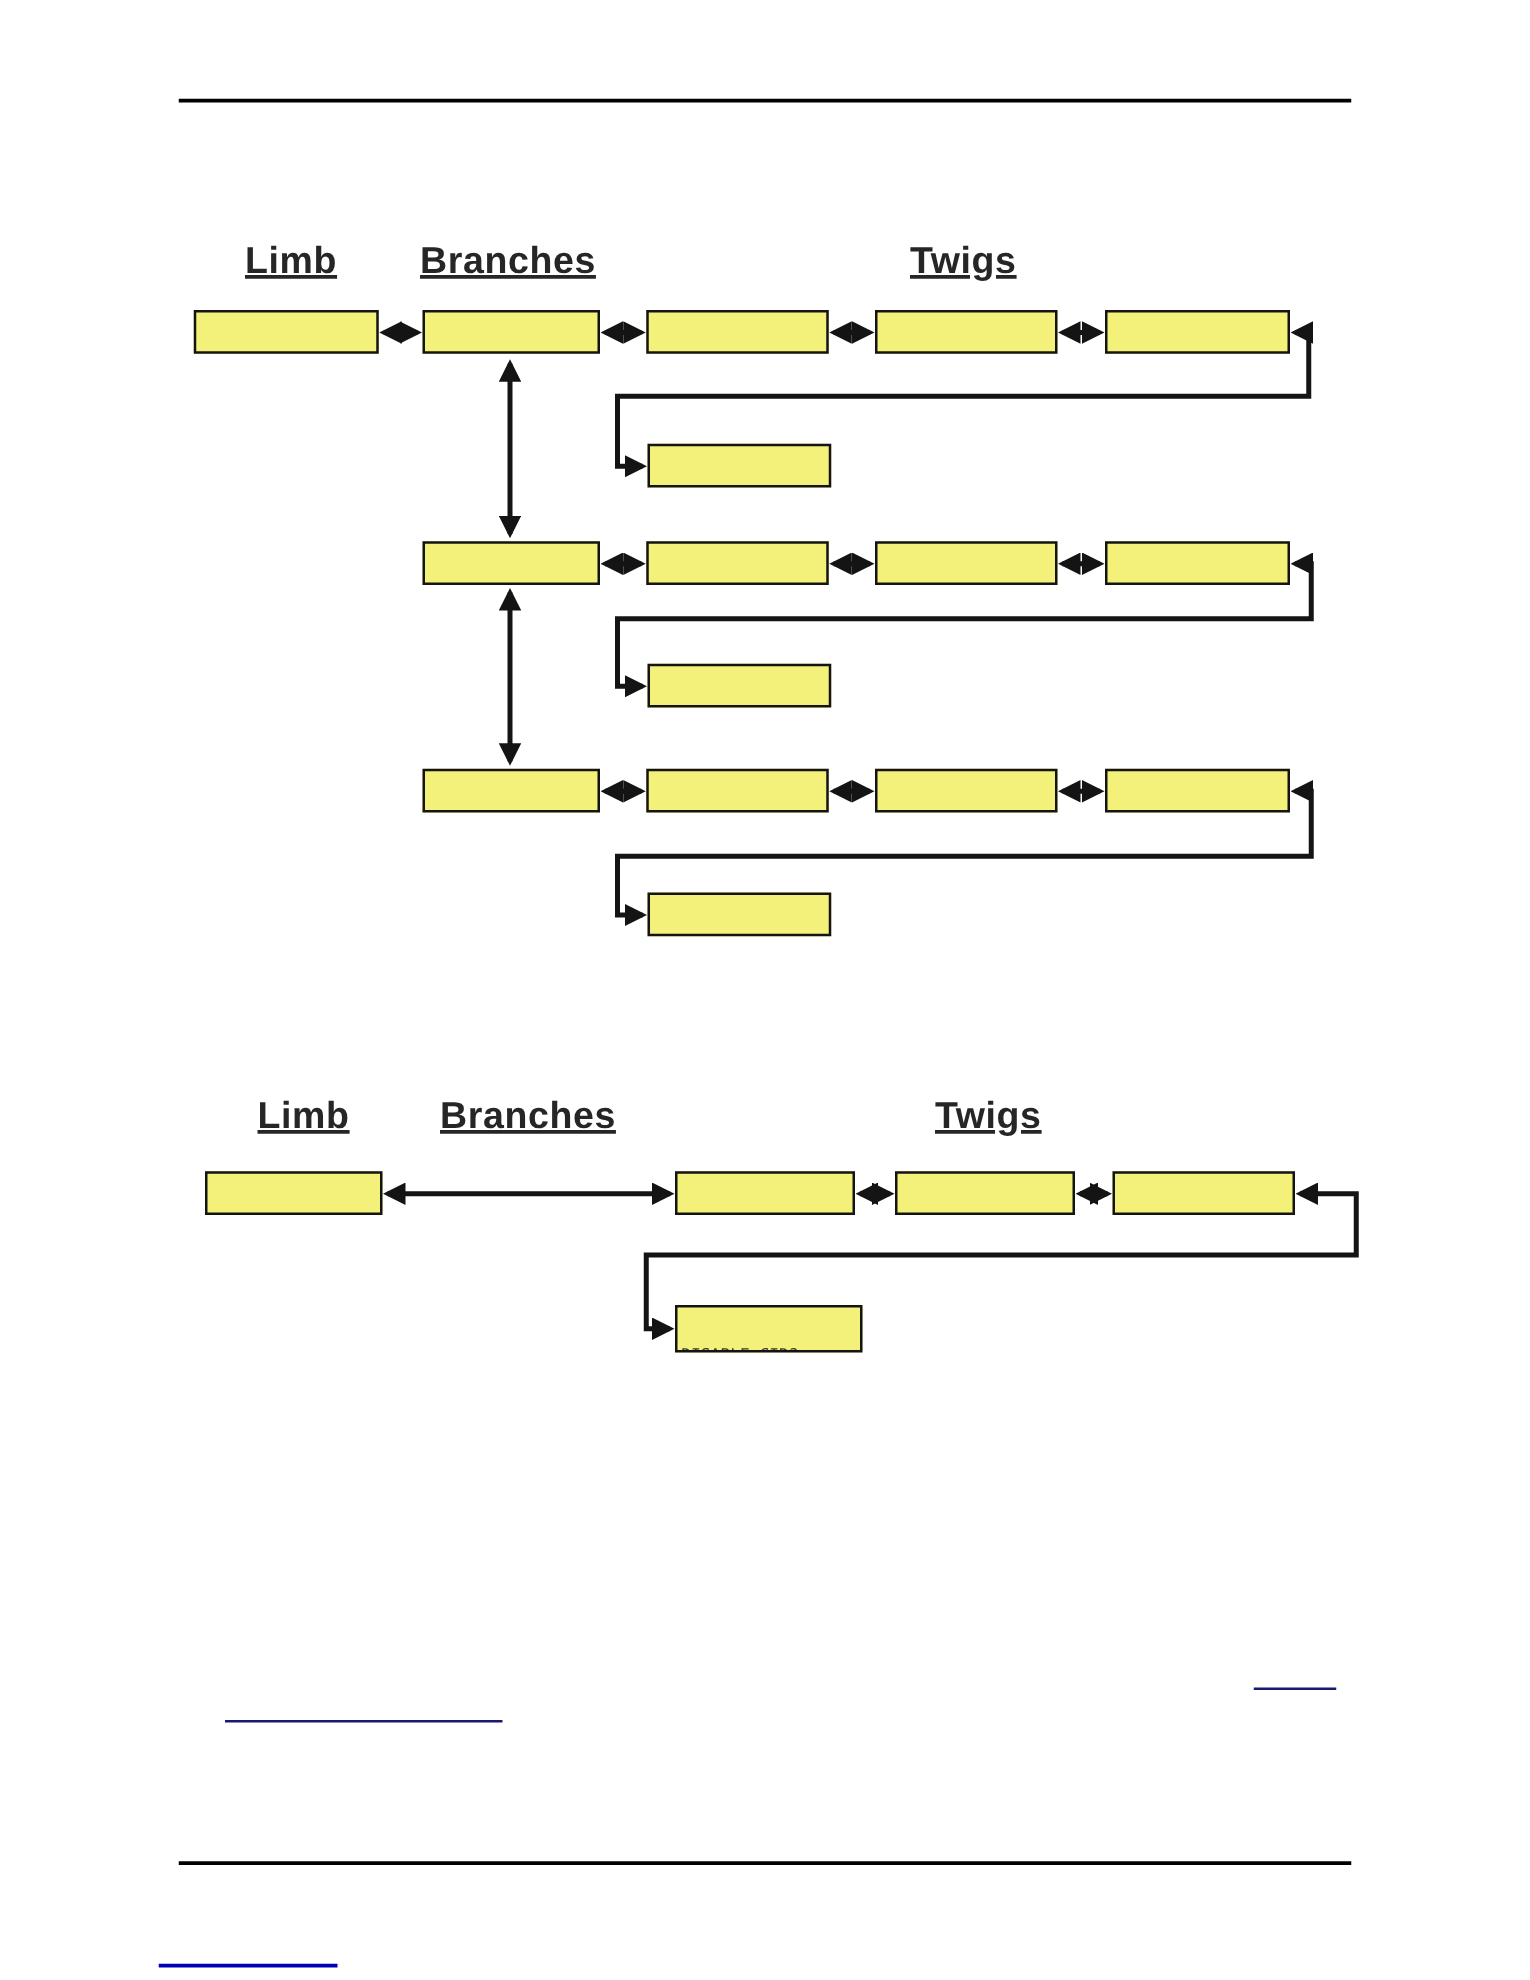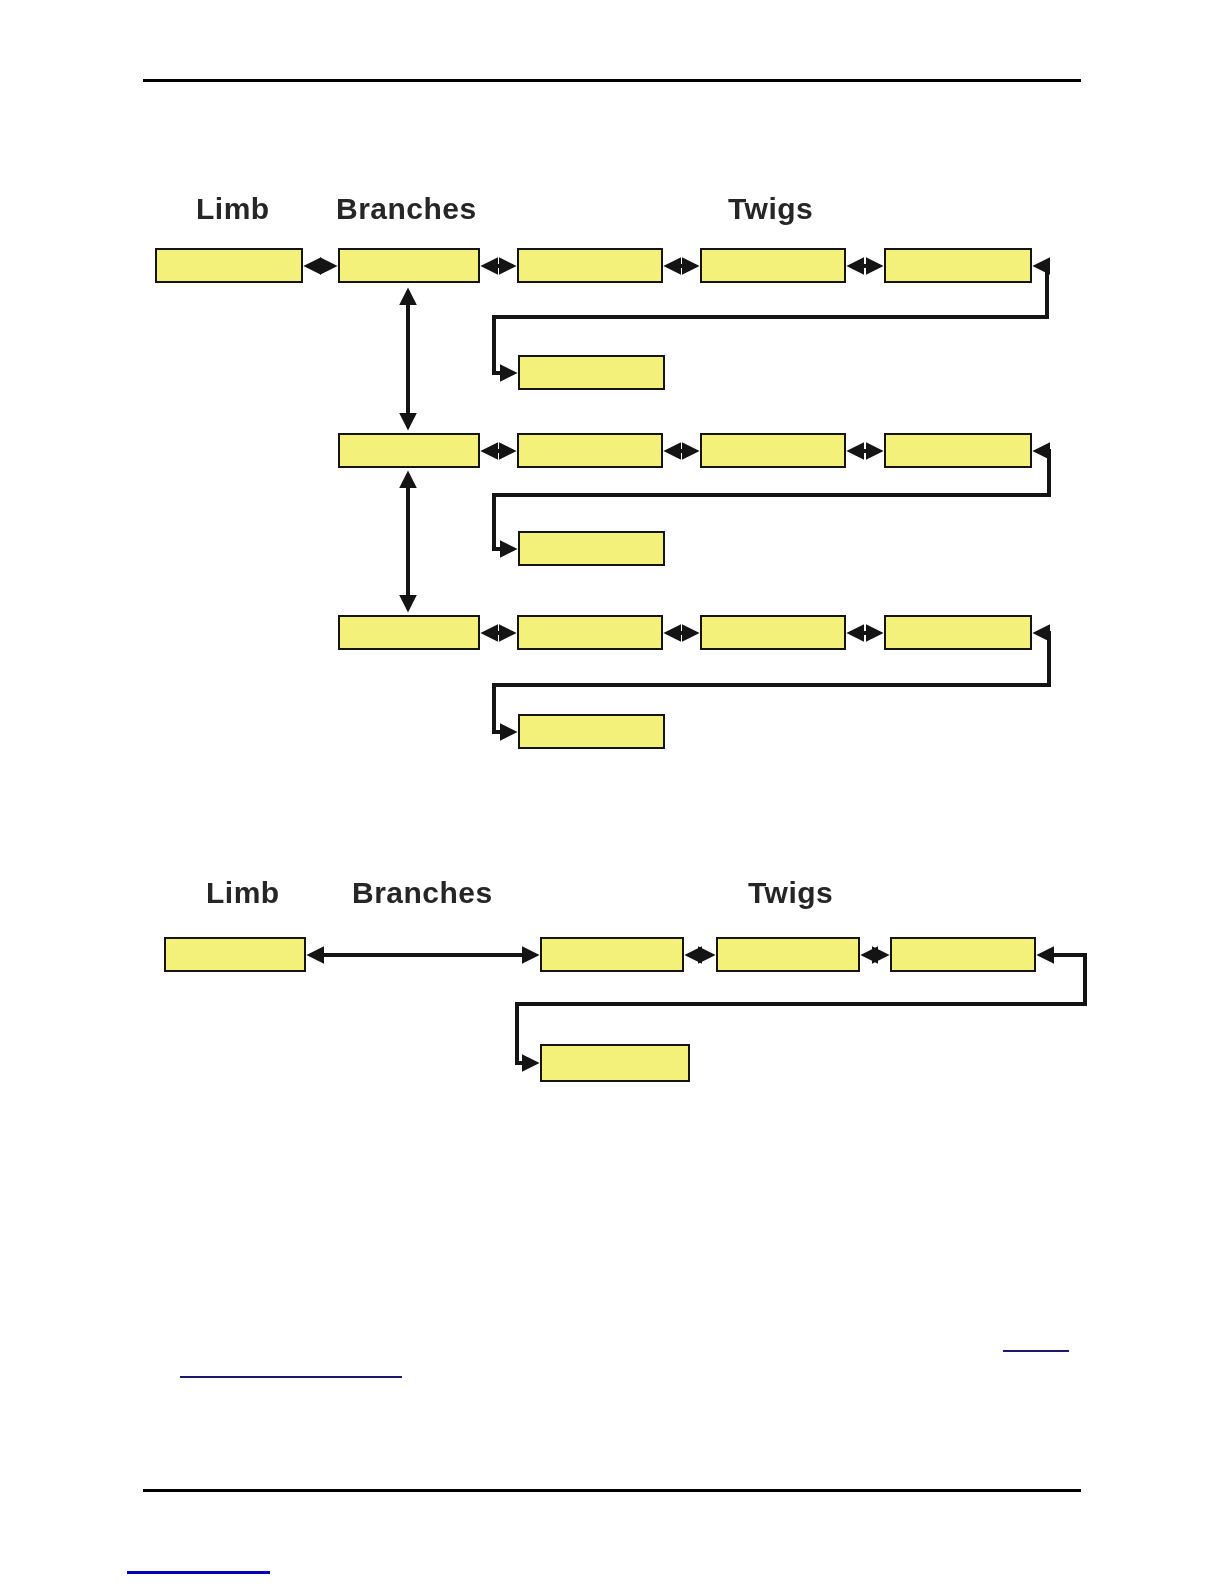--- a/index.html
+++ b/index.html
@@ -4,21 +4,21 @@
 <style>
   html,body { margin:0; padding:0; }
   body {
     width:1224px; height:1584px; position:relative;
     background:#ffffff; overflow:hidden;
     font-family:"Liberation Sans", sans-serif;
   }
   .rule { position:absolute; background:#000; height:3px; }
   .hdr {
     position:absolute; font:bold 30px/34px "Liberation Sans", sans-serif;
-    color:var(--header-text,#262626); letter-spacing:0.5px;
+    color:var(--header-text,#262626); letter-spacing:0.5px;text-decoration:underline;
   }
   .lcd {
     position:absolute; height:35px; box-sizing:border-box;
     background:var(--box-fill,#f3f17a);
     border:2px solid var(--box-border,#141414);
     font:13px/15px "DejaVu Sans Mono", monospace;
     color:var(--box-text,#3a3a2e);
     padding:1px 3px; white-space:pre; overflow:hidden;
   }
   .lcd .l1, .lcd .l2 { display:block; }

